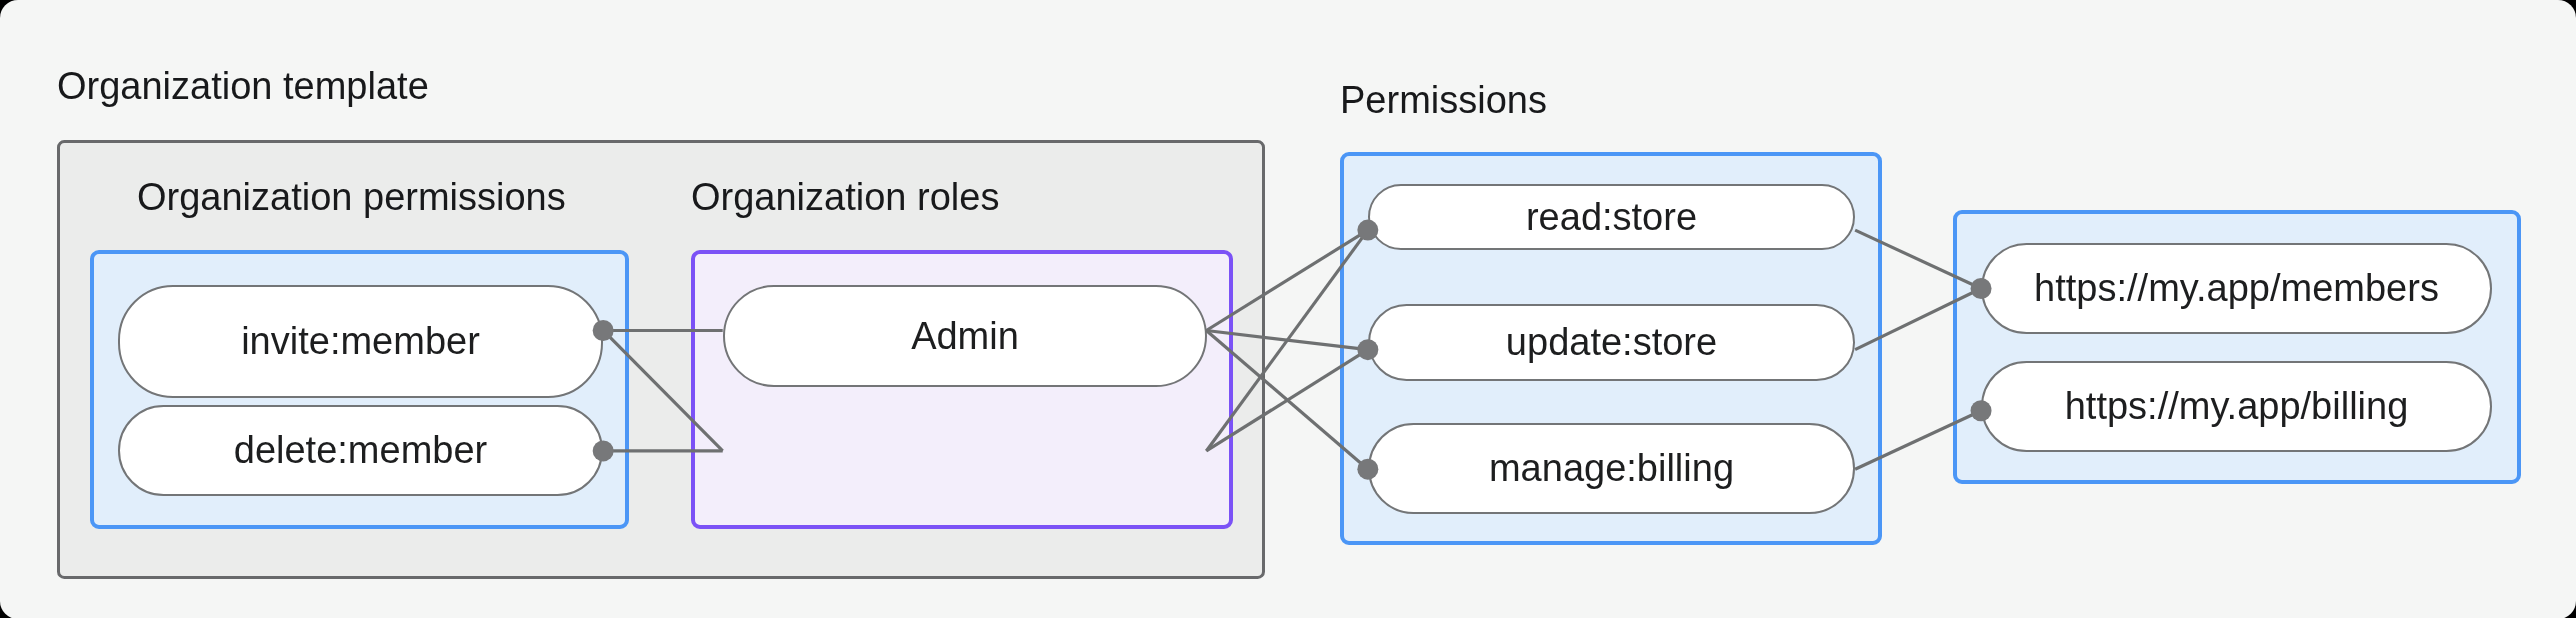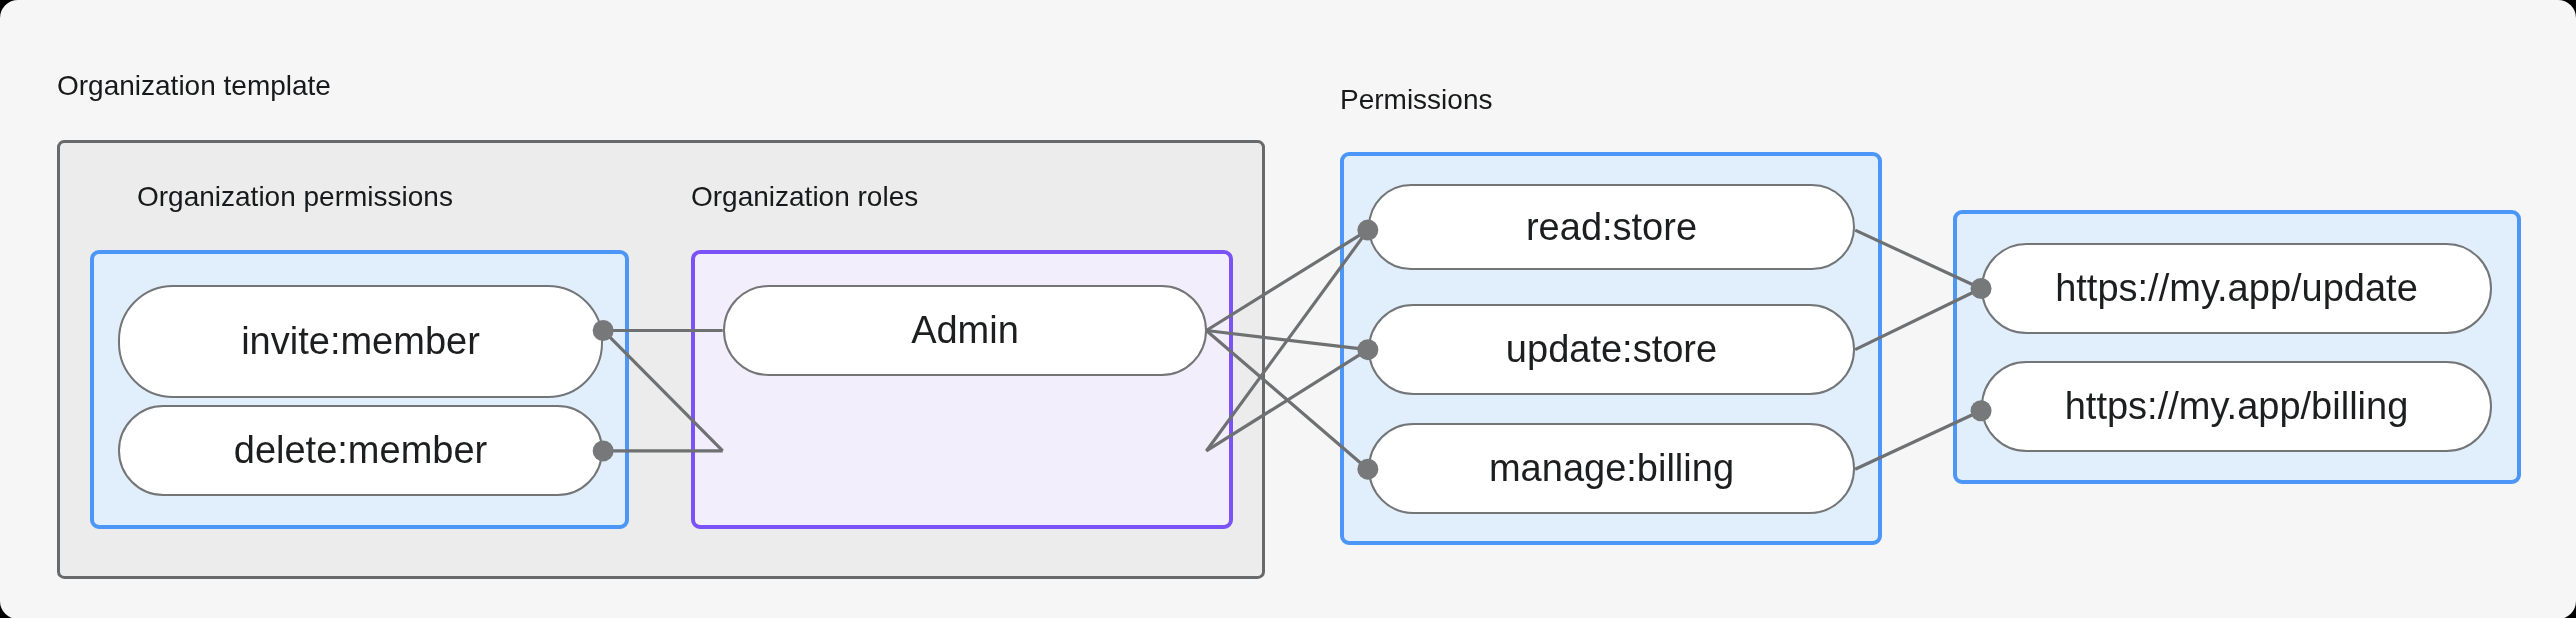--- a/index.html
+++ b/index.html
@@ -2,39 +2,39 @@
 <html style="font-size:14.6px"><head>
 <meta charset="utf-8">
 <style>
   html,body{margin:0;padding:0;background:#000;}
   .canvas{
     position:relative;width:2576px;height:619px;
     background:#f5f6f5;border-radius:18px;overflow:hidden;
     font-family:"Liberation Sans", sans-serif;
     color:#18191b;
   }
-  .lbl{position:absolute;font-size:28px;line-height:44px;white-space:nowrap;color:#18191b;}
+  .lbl{position:absolute;font-size:38px;line-height:44px;white-space:nowrap;color:#18191b;}
   .box{position:absolute;box-sizing:border-box;}
   .box-gray{left:57px;top:140px;width:1208px;height:439px;background:#ebeceb;border:3.7px solid #68696b;border-radius:7.3px;}
   .box-blue-a{left:90px;top:250px;width:539px;height:279px;background:#e1eefb;border:4.6px solid #4b96f6;border-radius:9px;}
   .box-purple{left:691px;top:250px;width:542px;height:279px;background:#f3eefb;border:4.6px solid #7b52f6;border-radius:9px;}
   .box-perm{left:1340px;top:152px;width:542px;height:393px;background:#e1eefb;border:4.6px solid #4b96f6;border-radius:9px;}
   .box-api{left:1953px;top:210px;width:568px;height:274px;background:#e1eefb;border:4.6px solid #4b96f6;border-radius:9px;}
   .pill{
     position:absolute;box-sizing:border-box;background:#ffffff;
     border:2.7px solid #737577;border-radius:55px;
     display:flex;align-items:center;justify-content:center;
     font-size:38px;color:#1d1e1f;white-space:nowrap;
   }
   .pill-invite{left:118px;top:285px;width:485px;height:113px;}
   .pill-delete{left:118px;top:405px;width:485px;height:91px;text-align:right;}
-  .pill-admin{left:723px;top:285px;width:484px;height:91px;}
+  .pill-admin{left:723px;top:285px;width:484px;height:102px;}
   .pill-member{left:723px;top:405px;width:484px;height:91px;}
-  .pill-read{left:1368px;top:184px;width:487px;height:86px;}
-  .pill-update{left:1368px;top:304px;width:487px;height:91px;}
+  .pill-read{left:1368px;top:184px;width:487px;height:66px;}
+  .pill-update{left:1368px;top:304px;width:487px;height:77px;}
   .pill-manage{left:1368px;top:423px;width:487px;height:91px;}
   .pill-members{left:1981px;top:243px;width:511px;height:91px;}
   .pill-billing{left:1981px;top:361px;width:511px;height:91px;}
   .lbl-template{left:57px;top:64px;}
   .lbl-orgperm{left:90px;top:175px;margin-left:47px;}
   .lbl-orgroles{left:691px;top:175px;}
   .lbl-perm{left:1340px;top:78px;}
   .lbl-api{left:1953px;top:137px;}
   #edges{position:absolute;left:0;top:0;width:2576px;height:619px;pointer-events:none;}
 </style>
@@ -53,21 +53,21 @@
   <div class="lbl lbl-orgperm">Organization permissions</div>
   <div class="lbl lbl-perm">Permissions</div>
   <div class="lbl lbl-orgroles">Organization roles</div>
 
   <div class="pill pill-invite">invite:member</div>
   <div class="pill pill-delete">delete:member</div>
   <div class="pill pill-admin">Admin</div>
   <div class="pill pill-read">read:store</div>
   <div class="pill pill-update">update:store</div>
   <div class="pill pill-manage">manage:billing</div>
-  <div class="pill pill-members">https://my.app/update</div>
+  <div class="pill pill-members">https://my.app/members</div>
   <div class="pill pill-billing">https://my.app/billing</div>
 
   <svg id="edges" viewBox="0 0 2823 678">
       <line x1="661" y1="362" x2="792" y2="362" stroke="#6e7071" stroke-width="3.5"></line>
       <line x1="661" y1="362" x2="792" y2="494" stroke="#6e7071" stroke-width="3.5"></line>
       <line x1="661" y1="494" x2="792" y2="494" stroke="#6e7071" stroke-width="3.5"></line>
       <line x1="1322" y1="362" x2="1499" y2="252" stroke="#6e7071" stroke-width="3.5"></line>
       <line x1="1322" y1="362" x2="1499" y2="383" stroke="#6e7071" stroke-width="3.5"></line>
       <line x1="1322" y1="362" x2="1499" y2="514" stroke="#6e7071" stroke-width="3.5"></line>
       <line x1="1322" y1="494" x2="1499" y2="252" stroke="#6e7071" stroke-width="3.5"></line>

